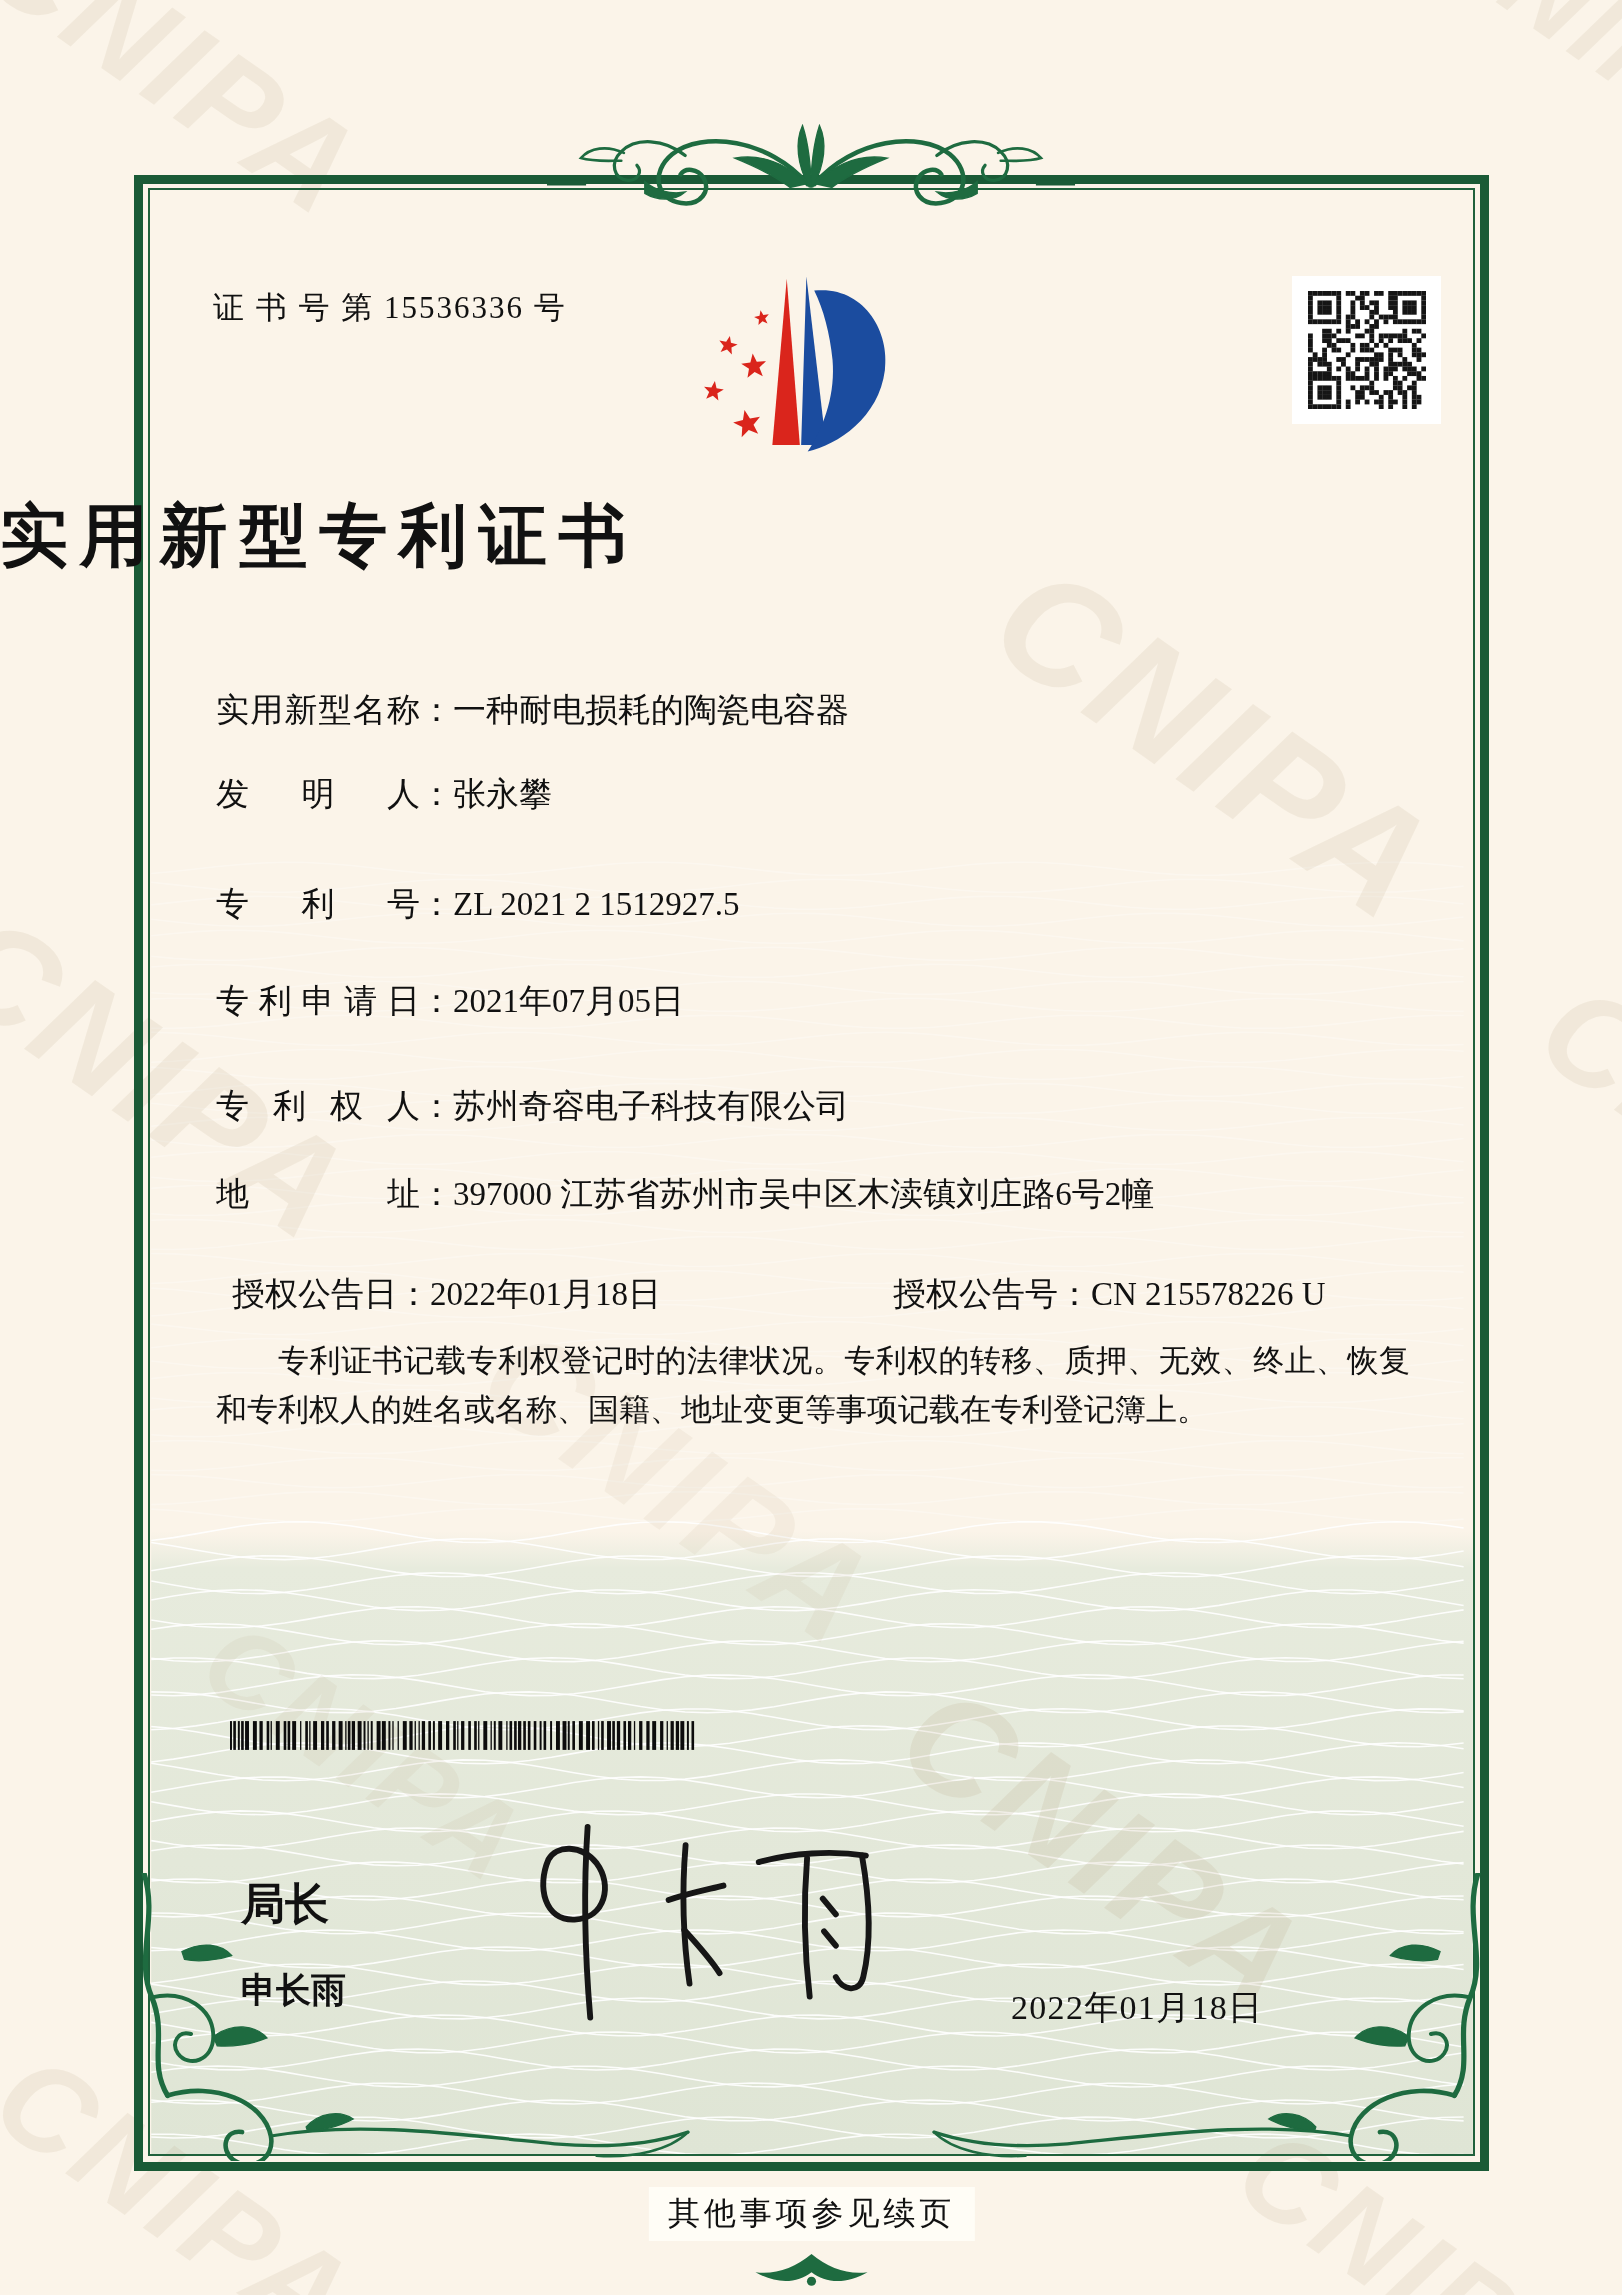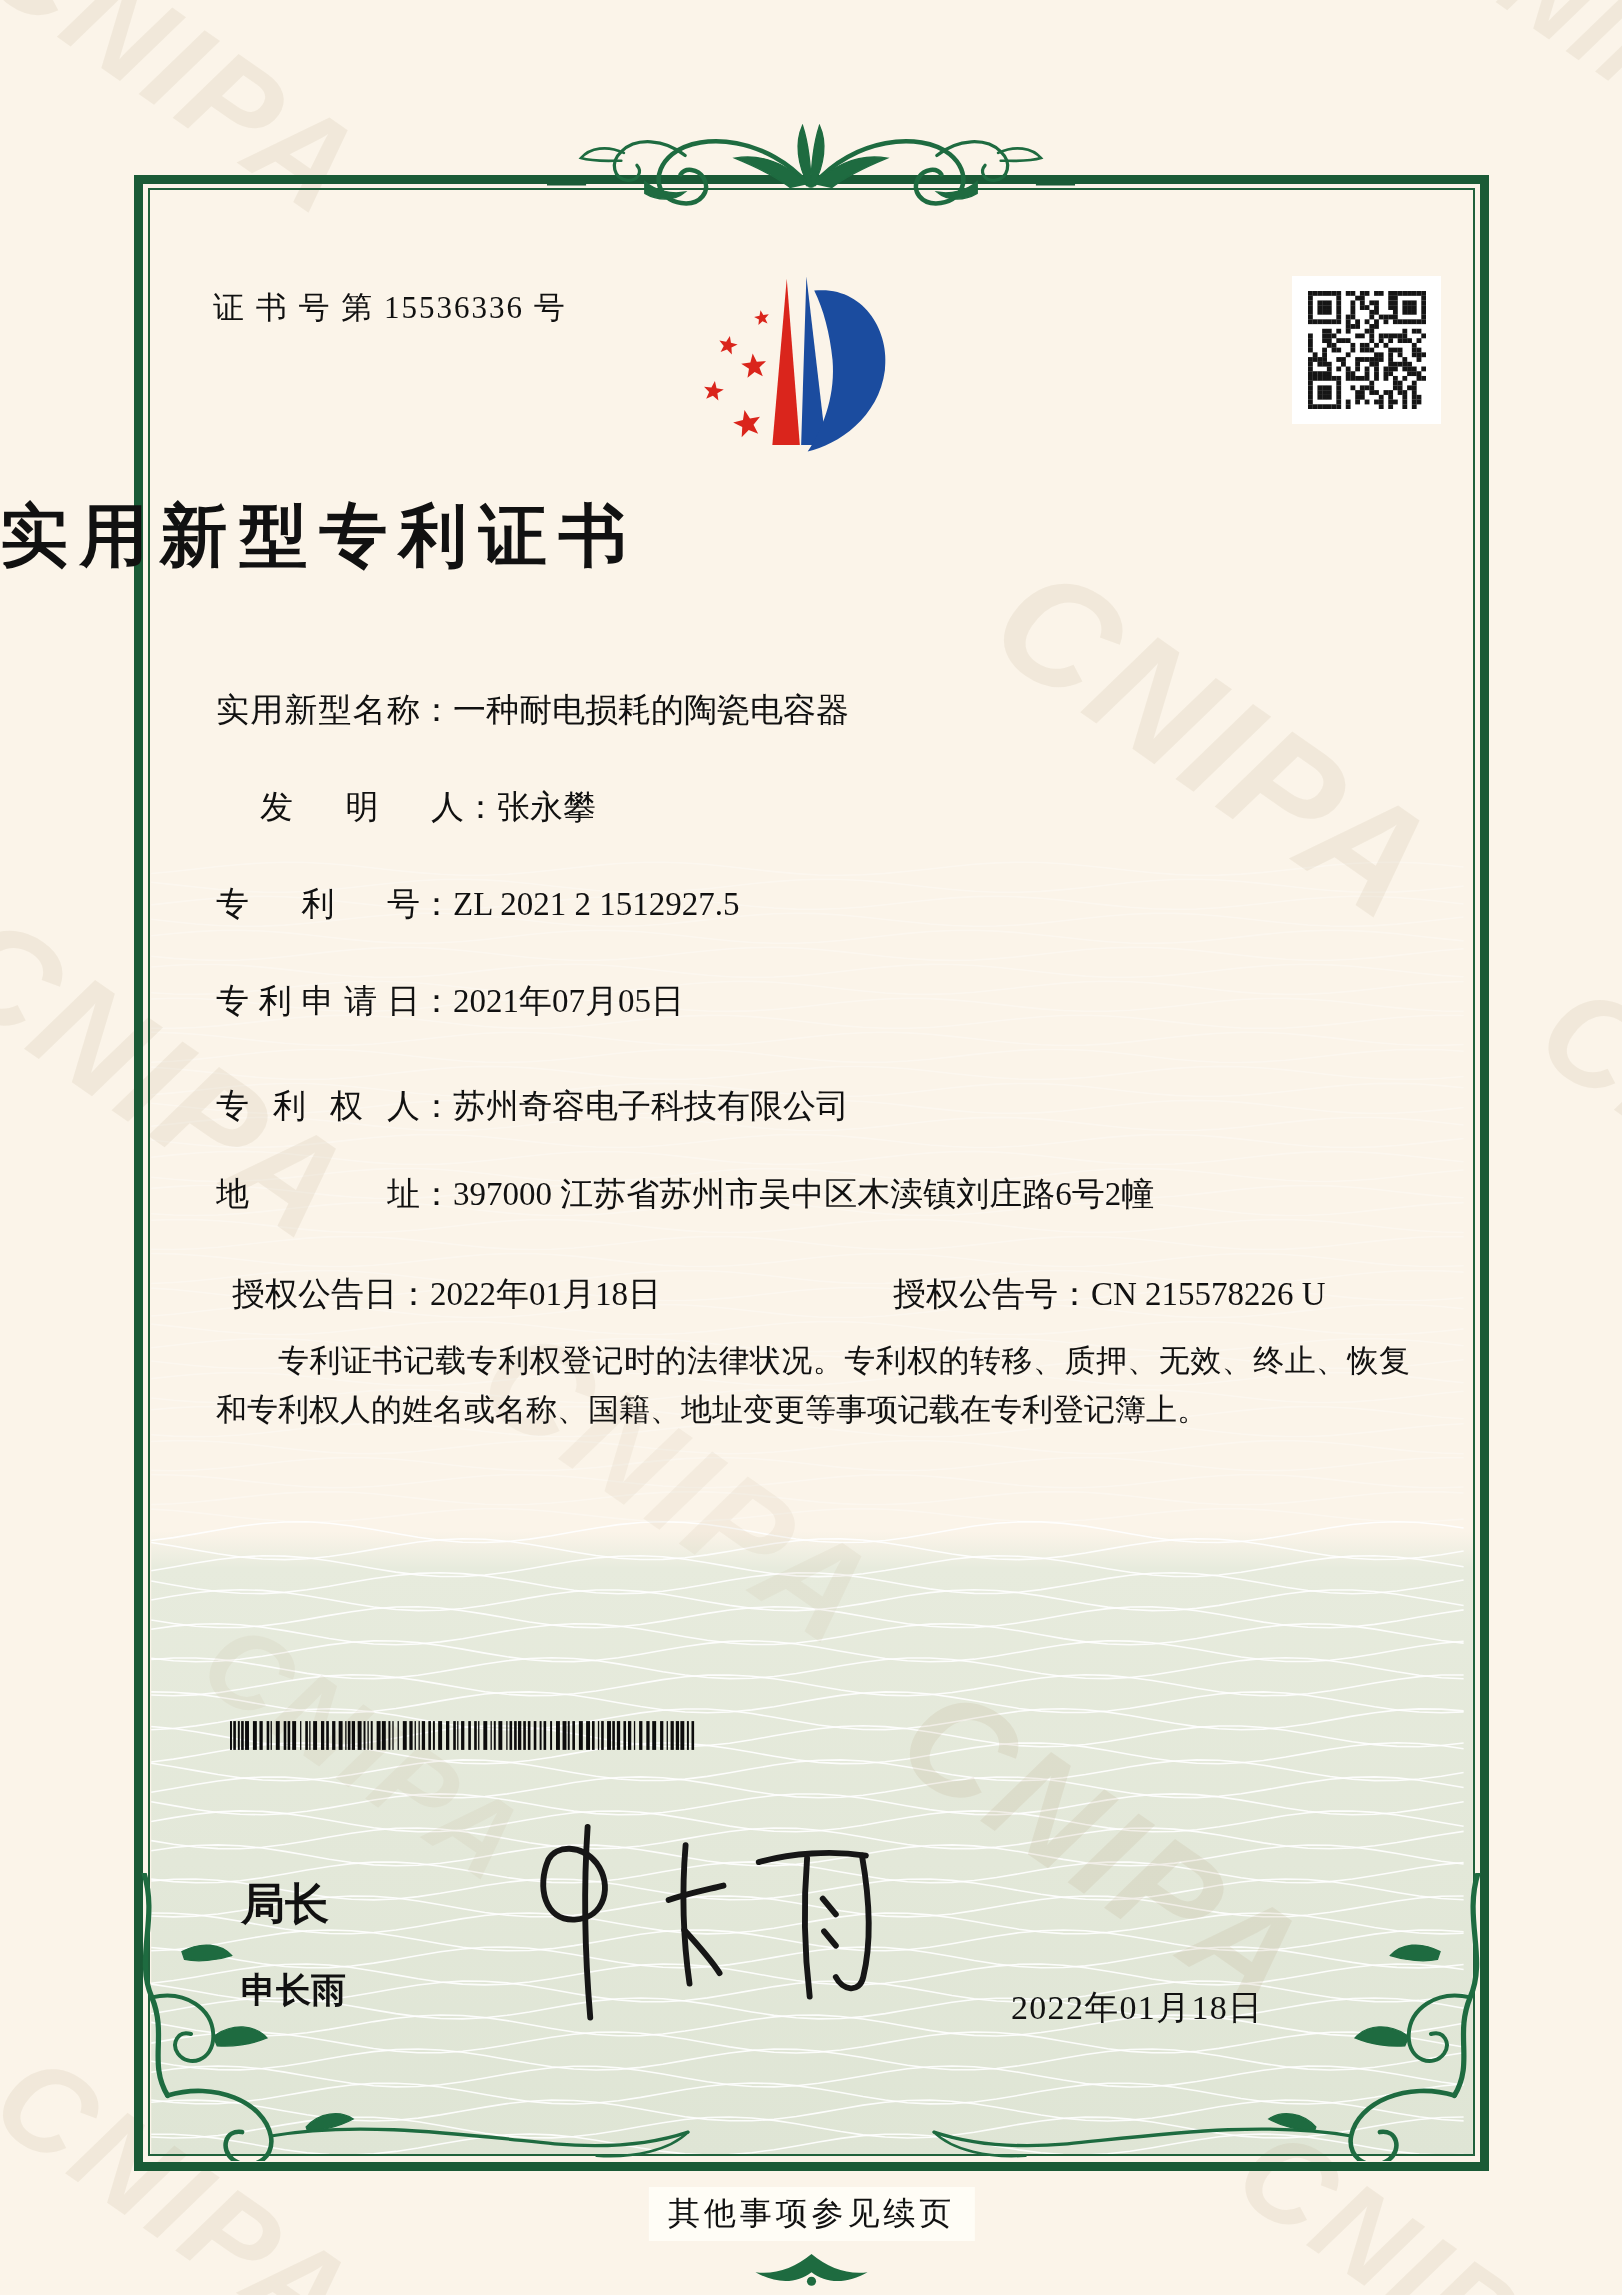--- a/index.html
+++ b/index.html
@@ -33,21 +33,21 @@
   .cert-no{position:absolute; left:213px; top:287px; font-size:31px; letter-spacing:2px;}
   .logo{position:absolute; left:691px; top:267px;}
   .qr-box{position:absolute; left:1292px; top:276px; width:149px; height:148px; background:#fff;}
   .qr-box svg{position:absolute; left:15.7px; top:15px;}
   .title{
     position:absolute; left:0; right:0; top:491px; text-align:left;
     font-size:68px; font-weight:bold; letter-spacing:11.8px; white-space:nowrap;
   }
   .fields{position:absolute; left:216px; top:688px; width:1197px; font-size:33px;}
   .frow{position:absolute; left:0; white-space:nowrap;}
-  .frow:nth-child(1){top:0;} .frow:nth-child(2){top:97px;margin-left:44px;}
+  .frow:nth-child(1){top:0;} .frow:nth-child(2){top:84px;}
   .frow:nth-child(3){top:194px;} .frow:nth-child(4){top:291px;}
   .frow:nth-child(5){top:396px;} .frow:nth-child(6){top:484px;}
   .flabel{display:inline-block; width:204px; text-align:justify; text-align-last:justify; vertical-align:top;}
   .grant{position:absolute; left:216px; top:1272px; width:1197px; font-size:33px; white-space:nowrap;margin-left:16px;}
   .grant .g2{position:absolute; left:661px; top:0;}
   .paras{
     position:absolute; left:216px; top:1336px; width:1194px;
     font-size:31px; line-height:49px; text-align:justify;
   }
   .paras p{margin:0; text-indent:2em;}

